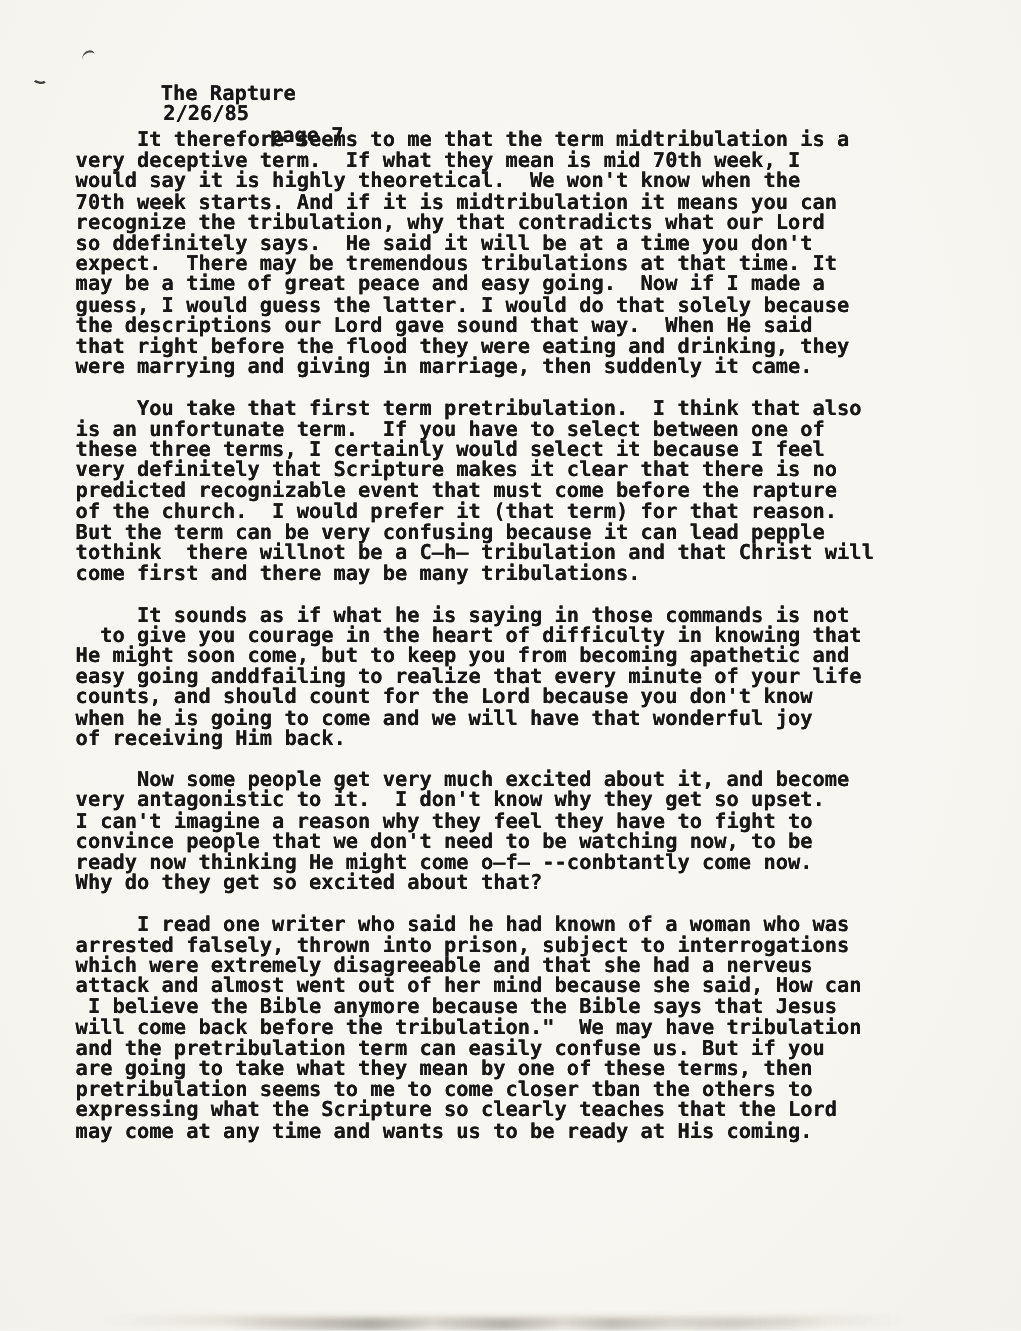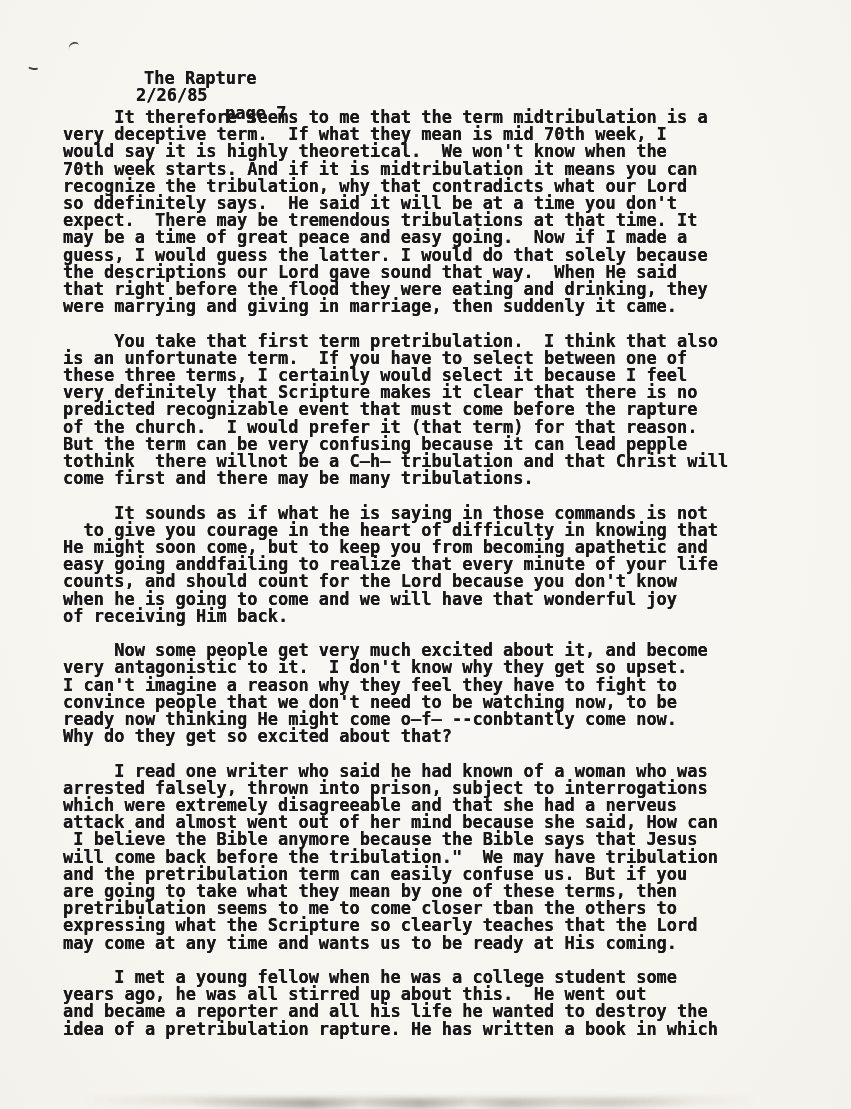--- a/index.html
+++ b/index.html
@@ -25,21 +25,21 @@
     color: #181818;
     text-shadow: 0 0 0.4px #181818;
   }
   .header {
     position: absolute;
     top: 53px;
     left: 63px;
     white-space: pre;
   }
   .header span { display: inline-block; }
-  .hdr-title  { margin-left: 40px; }
+  .hdr-title  { margin-left: 30px; }
   .hdr-date   { margin-left: 32px; }
   .hdr-page   { margin-left: 121px; text-align: right; }
   .body {
     position: absolute;
     top: 93px;
     left: 63px;
     right: 20px;
     margin-top: 16px;
   }
   .para {
@@ -159,22 +159,18 @@
 arrested falsely, thrown into prison, subject to interrogations
 which were extremely disagreeable and that she had a nerveus
 attack and almost went out of her mind because she said, How can
  I believe the Bible anymore because the Bible says that Jesus
 will come back before the tribulation."  We may have tribulation
 and the pretribulation term can easily confuse us. But if you
 are going to take what they mean by one of these terms, then
 pretribulation seems to me to come closer tban the others to
 expressing what the Scripture so clearly teaches that the Lord
 may come at any time and wants us to be ready at His coming.</pre>
-    <pre class="para typed">     I met a young fellow when he was a college student some
-years ago, he was all stirred up about this.  He went out
-and became a reporter and all his life he wanted to destroy the
-idea of a pretribulation rapture. He has written a book in which</pre>
   </div>
 
   <div class="bottom-shadow-band"></div>
   <div class="bottom-smudge"></div>
 
 </div>
 
 </body></html>

